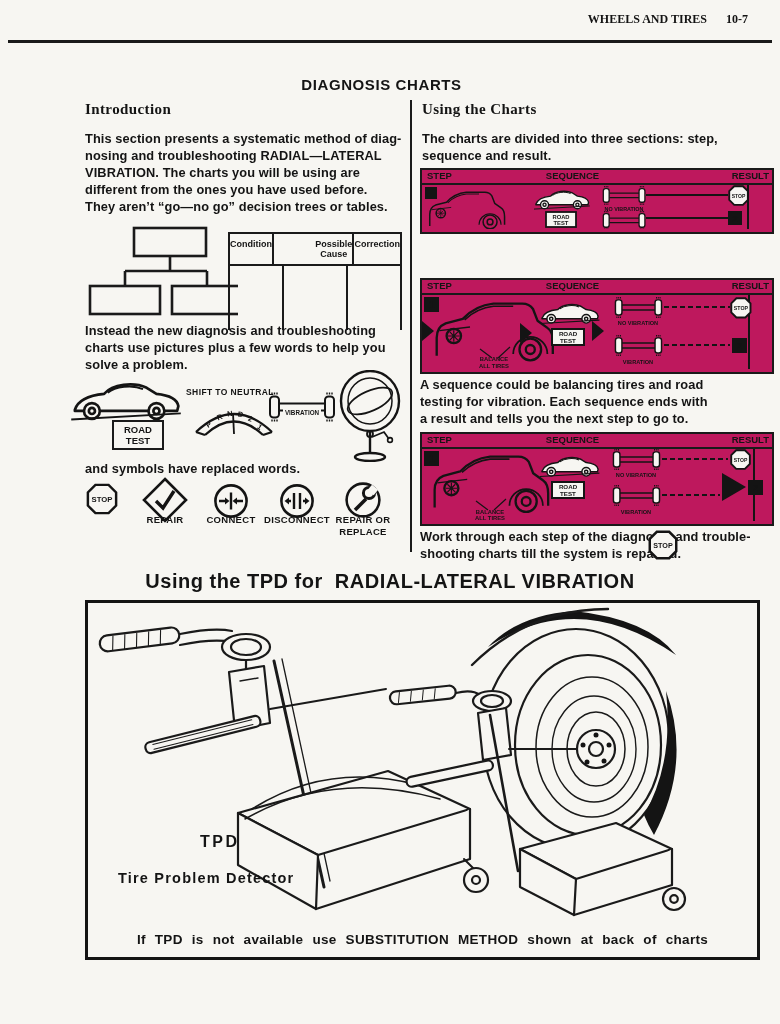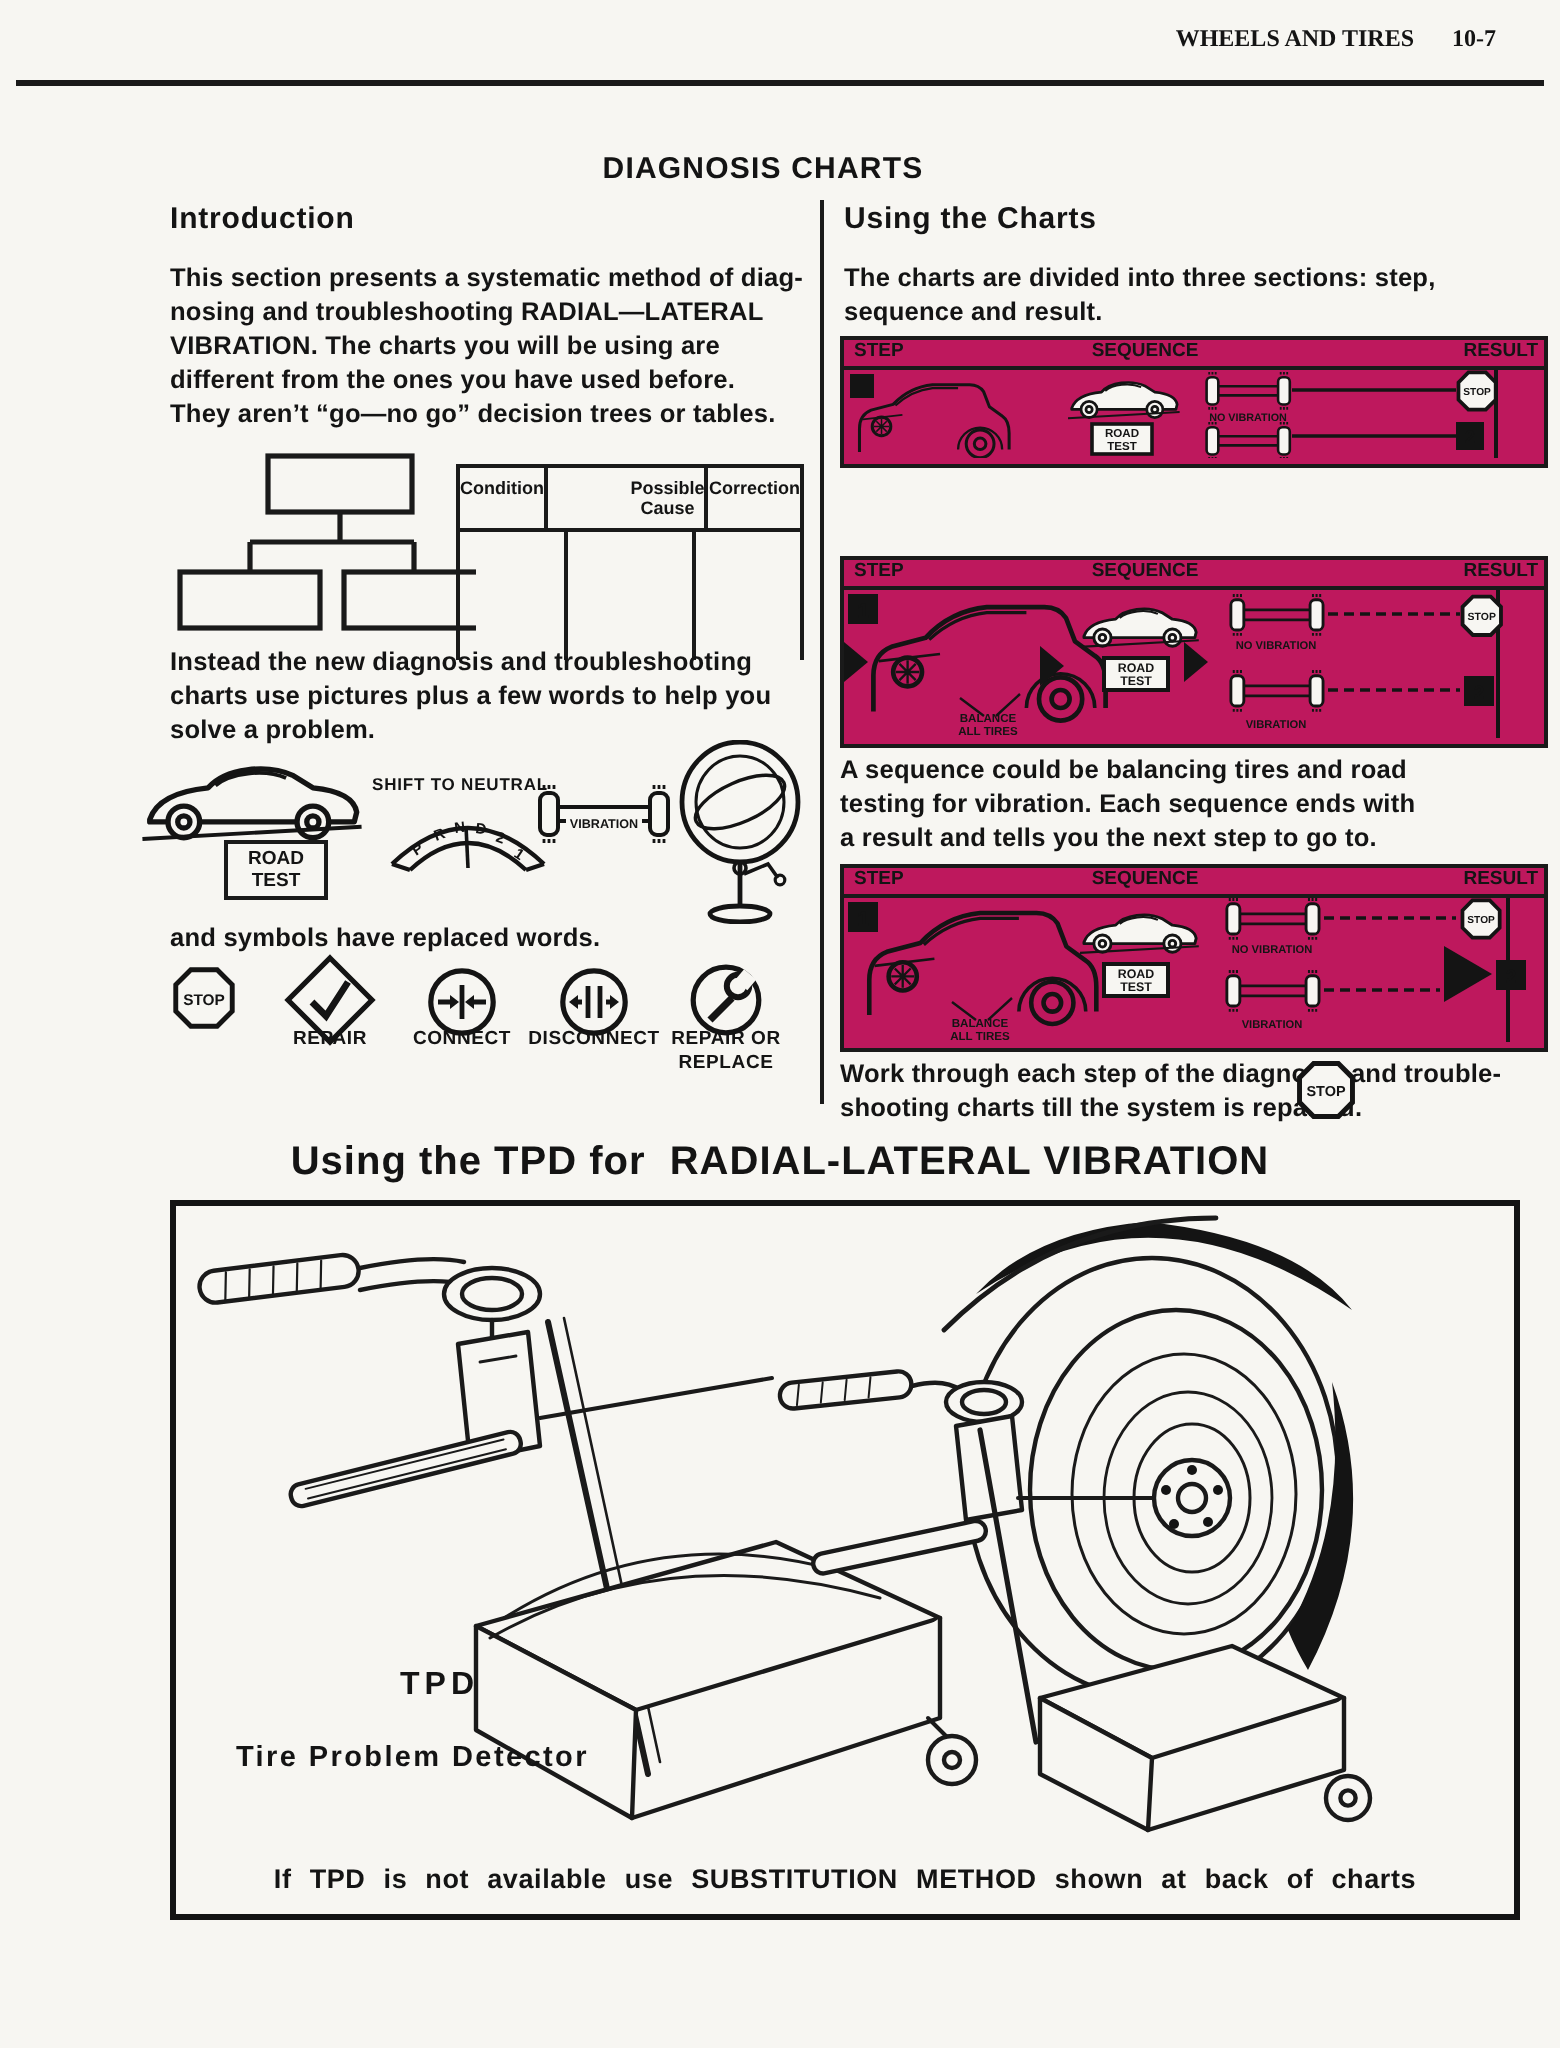--- a/index.html
+++ b/index.html
@@ -1,20 +1,20 @@
 <!DOCTYPE html>
 <html><head>
 <meta charset="utf-8">
 <style>
   html,body{margin:0;padding:0;background:#dcdcda;}
   .page{position:relative;width:780px;height:1024px;background:#f7f6f2;font-family:"Liberation Sans",sans-serif;color:#141414;overflow:hidden;}
   .abs{position:absolute;}
   .serif{font-family:"Liberation Serif",serif;}
   .para{font-size:12.8px;font-weight:700;line-height:17px;white-space:pre-line;letter-spacing:.1px;}
-  .colhead{font-size:15px;font-weight:700;letter-spacing:.4px;}
+  .colhead{font-size:15px;font-weight:700;letter-spacing:.4px;font-family:Liberation Serif, serif;}
   .rule{background:#1a1a1a;}
   .chart{position:absolute;border:2.2px solid #1a1a1a;background:#be185d;}
   .chart-head{position:relative;height:13px;border-bottom:2.6px solid #1a1a1a;font-size:9.5px;font-weight:700;}
   .chart-head .st{position:absolute;left:5px;top:0;}
   .chart-head .sq{position:absolute;left:43%;top:0;transform:translateX(-50%);}
   .chart-head .rs{position:absolute;right:3px;top:0;}
   .pt-head{display:flex;border:2.4px solid #1a1a1a;}
   .pt-cell{flex:1;text-align:center;font-size:9px;font-weight:700;padding:5px 0;border-right:2.4px solid #1a1a1a;}
   .pt-cell:last-child{border-right:none;}
   .pt-cell.wide{flex:1.18;margin-left:41px;}

